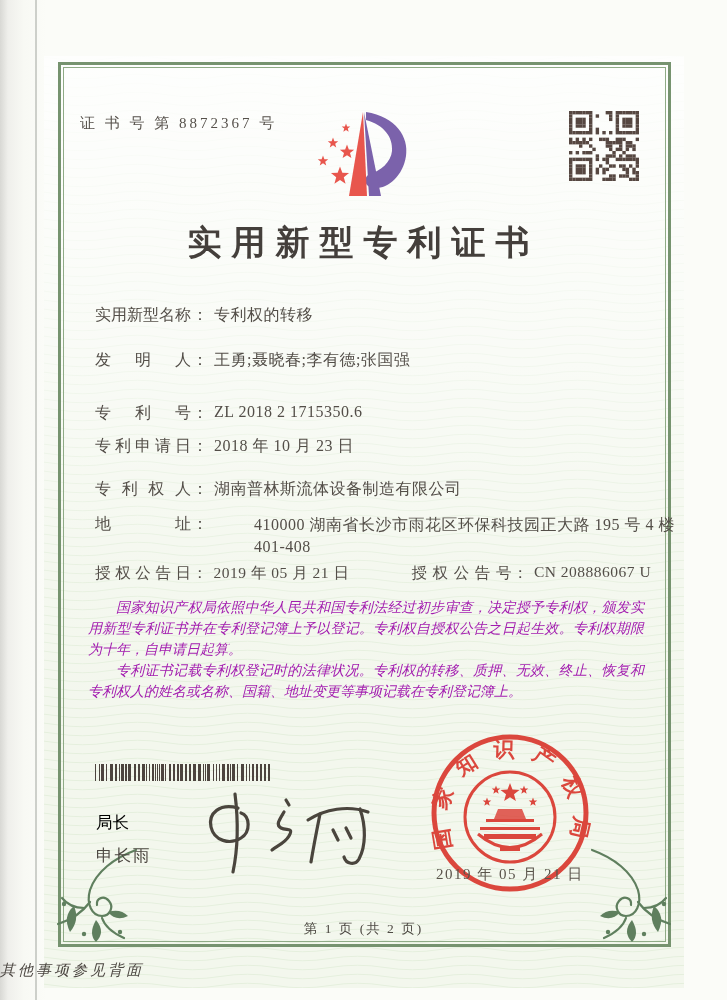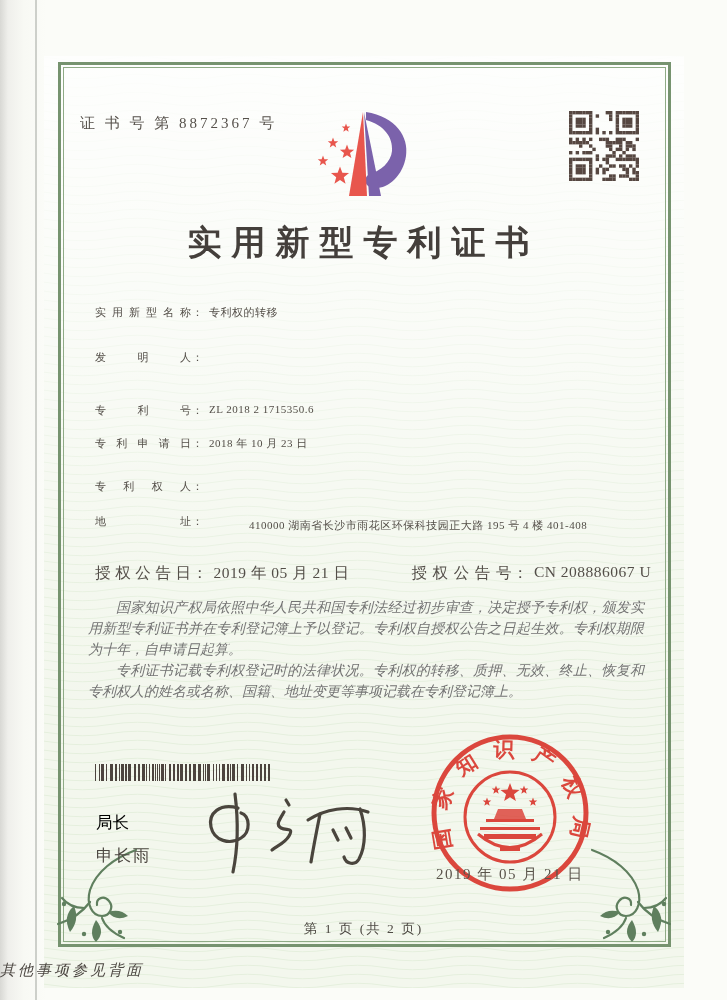--- a/index.html
+++ b/index.html
@@ -22,37 +22,37 @@
   
   #frame-outer{left:58px;top:62px;width:607px;height:879px;border:3px solid #76936f;}
   #frame-inner{position:absolute;left:2px;top:2px;right:2px;bottom:2px;border:1px solid #8fab86;}
   
   #cert-no{left:80px;top:114px;font-size:15px;letter-spacing:3px;color:#56514b;}
   #logo{left:296px;top:100px;}
   #qr{left:569px;top:111px;}
   #title{left:0;top:220px;width:727px;text-align:center;font-size:34px;font-weight:600;
     letter-spacing:10px;color:#443f3b;}
   
-  .field{left:95px;display:flex;align-items:flex-start;font-size:11px;color:#534e48;}
+  .field{left:95px;display:flex;align-items:flex-start;font-size:16px;color:#534e48;}
   .flabel{display:inline-block;width:96px;text-align:justify;text-align-last:justify;white-space:nowrap;}
   .fcolon{margin:0 6px 0 1px;}
   .fvalue{letter-spacing:.5px;}
   #f-name{top:305px;}
   #f-inventors{top:350px;}
   #f-patno{top:403px;}
   #f-appdate{top:436px;}
   #f-patentee{top:479px;}
   #f-address{top:514px;}
   #f-address .fvalue{width:452px;line-height:22px;margin-left:40px;}
   #grant-row{top:563px;left:95px;display:flex;font-size:15.5px;color:#534e48;}
   #grant-no-group{margin-left:62px;display:flex;}
   #grant-no-group .flabel{width:100px;}
   
   #body-text{left:88px;top:597px;width:556px;font-size:14px;line-height:21px;
-    font-style:italic;color:#737373;text-align:justify;}
+    font-style:italic;color:#a21caf;text-align:justify;}
   #body-text p{margin:0;text-indent:2em;}
   
   #barcode{left:95px;top:764px;width:184px;height:17px;display:flex;align-items:stretch;}
   #barcode span{display:block;height:100%;}
   
   #sig-title{left:96px;top:812px;font-size:16.5px;color:#000000;font-family:"Liberation Sans","DejaVu Sans",sans-serif;}
   #sig-name{left:96px;top:845px;font-size:16.5px;color:#4c4741;font-family:"Liberation Sans","DejaVu Sans",sans-serif;letter-spacing:2px;}
   #signature-svg{left:198px;top:788px;}
   
   #seal{left:420px;top:733px;opacity:.93;}
@@ -341,34 +341,36 @@
 <div class="abs content" id="title">实用新型专利证书</div>
 
 <div class="abs content field" id="f-name">
   <span class="flabel">实用新型名称</span>
     <span class="fcolon">：</span>
   <span class="fvalue">专利权的转移</span>
 </div>
 <div class="abs content field" id="f-inventors">
   <span class="flabel">发 明 人</span>
     <span class="fcolon">：</span>
+  <span class="fvalue">王勇;聂晓春;李有德;张国强</span>
 </div>
 <div class="abs content field" id="f-patno">
   <span class="flabel">专 利 号</span>
     <span class="fcolon">：</span>
   <span class="fvalue">ZL 2018 2 1715350.6</span>
 </div>
 <div class="abs content field" id="f-appdate">
   <span class="flabel">专利申请日</span>
     <span class="fcolon">：</span>
   <span class="fvalue">2018 年 10 月 23 日</span>
 </div>
 <div class="abs content field" id="f-patentee">
   <span class="flabel">专 利 权 人</span>
     <span class="fcolon">：</span>
+  <span class="fvalue">湖南普林斯流体设备制造有限公司</span>
 </div>
 <div class="abs content field" id="f-address">
   <span class="flabel">地 址</span>
     <span class="fcolon">：</span>
   <span class="fvalue">410000 湖南省长沙市雨花区环保科技园正大路 195 号 4 楼 401-408</span>
 </div>
 <div class="abs content" id="grant-row">
   <div style="display:flex">
     <span class="flabel">授权公告日</span>
       <span class="fcolon">：</span>

